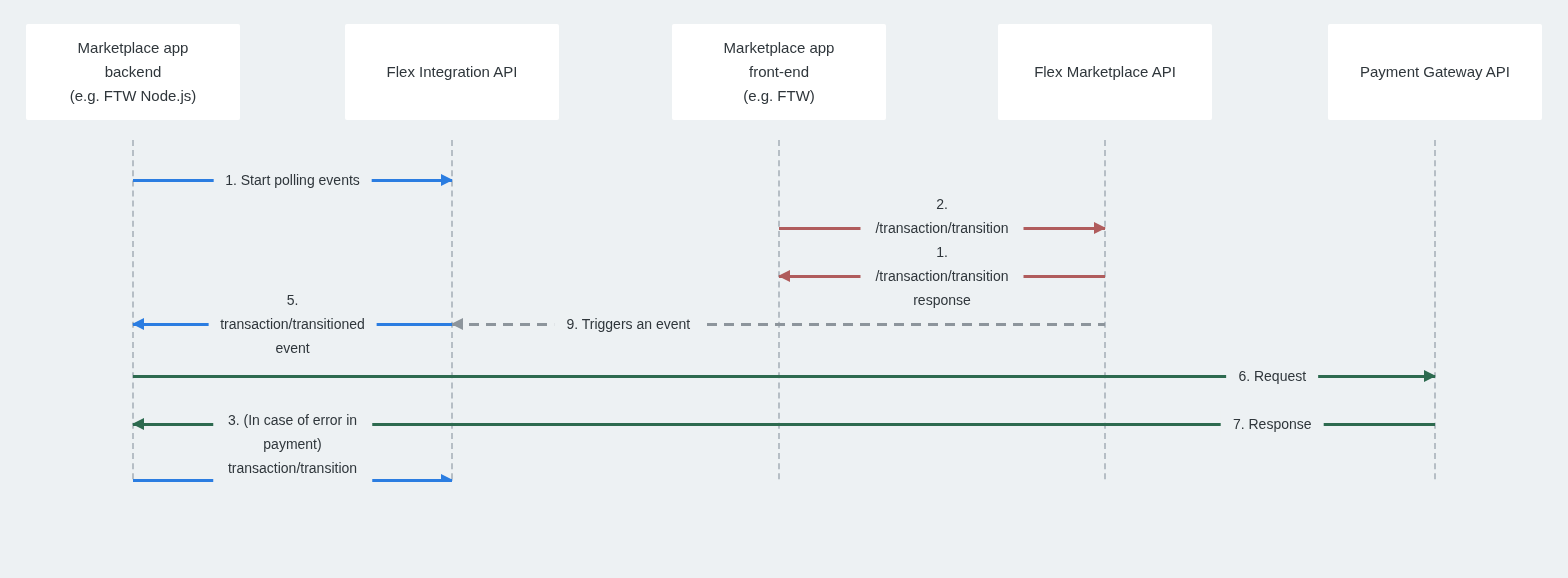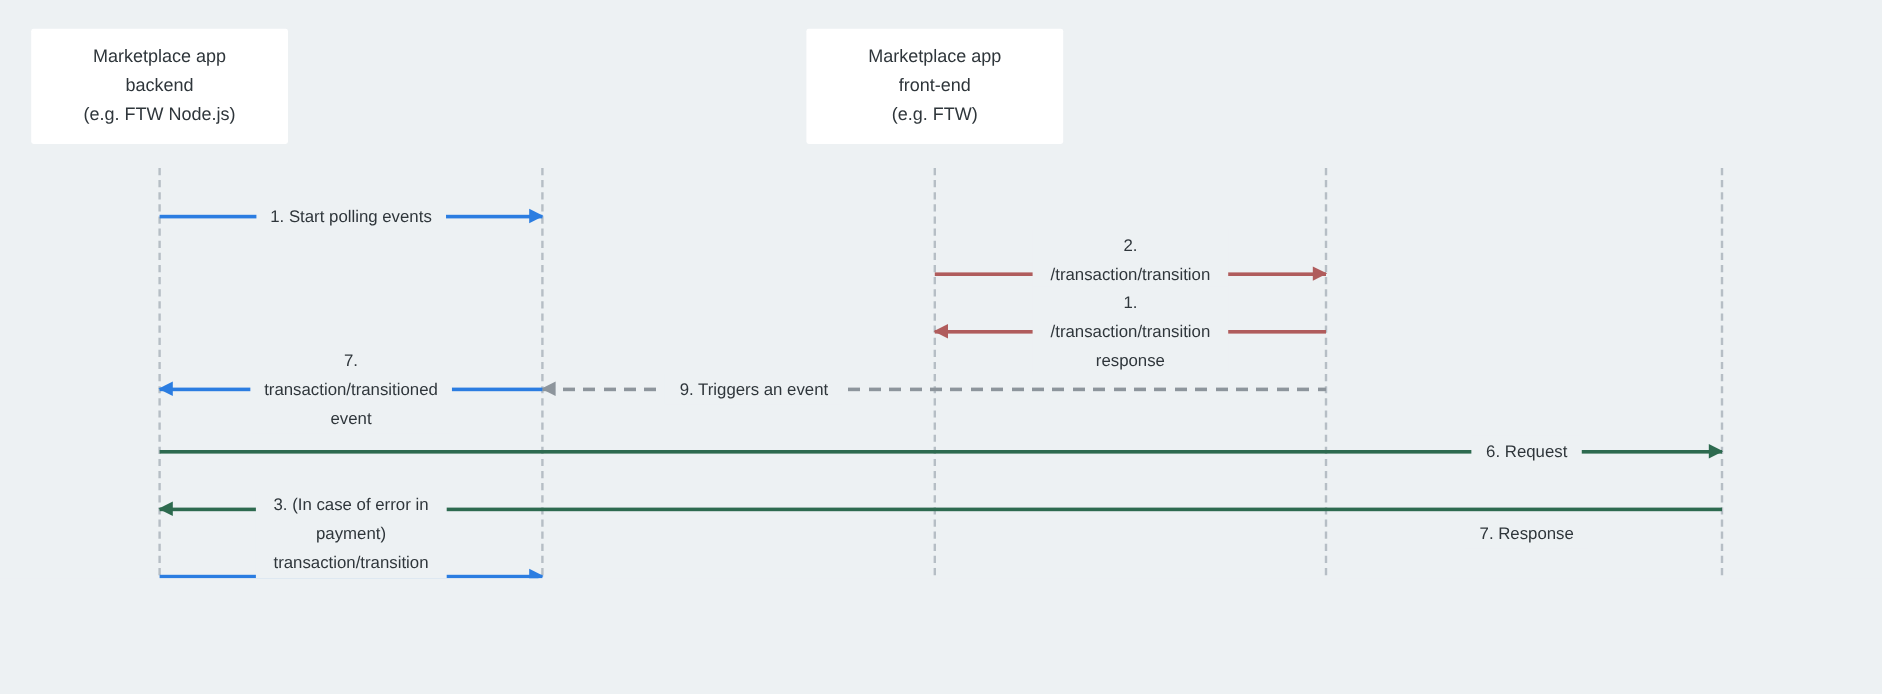--- a/index.html
+++ b/index.html
@@ -89,23 +89,26 @@
   }
 </style>
 </head>
 <body>
 
 <div id="stage">
 
   <div class="actor" style="left:26px;">Marketplace app
 backend
 (e.g. FTW Node.js)</div>
+  <div class="actor" style="left:345px;">Flex Integration API</div>
   <div class="actor" style="left:672px;">Marketplace app
 front-end
 (e.g. FTW)</div>
+  <div class="actor" style="left:998px;">Flex Marketplace API</div>
+  <div class="actor" style="left:1328px;">Payment Gateway API</div>
 
   <div class="lifeline" style="left:132px;"></div>
   <div class="lifeline" style="left:451px;"></div>
   <div class="lifeline" style="left:778px;"></div>
   <div class="lifeline" style="left:1104px;"></div>
   <div class="lifeline" style="left:1434px;"></div>
 
   <div class="message" style="left: 133px; top: 180px; width: 319px; color: rgb(43, 125, 225);">
     <div class="msg-line"></div>
     <div class="arrow right"></div>
@@ -126,33 +129,33 @@
 
   <div class="message" style="left: 452px; top: 324px; width: 653px; color: rgb(141, 149, 156);">
     <div class="msg-line dashed"></div>
     <div class="arrow left"></div>
     <div class="msg-label" style="left:27%;">9. Triggers an event</div>
   </div>
 
   <div class="message" style="left: 133px; top: 324px; width: 319px; color: rgb(43, 125, 225);">
     <div class="msg-line"></div>
     <div class="arrow left"></div>
-    <div class="msg-label">7. transaction/transitioned event</div>
+    <div class="msg-label">5. transaction/transitioned event</div>
   </div>
 
   <div class="message" style="left: 133px; top: 376px; width: 1302px; color: rgb(45, 106, 79);">
     <div class="msg-line"></div>
     <div class="arrow right"></div>
     <div class="msg-label" style="left:87.5%;text-align:center;">6. Request</div>
   </div>
 
   <div class="message" style="left: 133px; top: 424px; width: 1302px; color: rgb(45, 106, 79);">
     <div class="msg-line"></div>
     <div class="arrow left"></div>
-    <div class="msg-label" style="left:87.5%;margin-top:20px;">7. Response</div>
+    <div class="msg-label" style="left:87.5%;">7. Response</div>
   </div>
 
   <div class="message" style="left: 133px; top: 480px; width: 319px; color: rgb(43, 125, 225);">
     <div class="msg-line"></div>
     <div class="arrow right"></div>
     <div class="msg-label">3. (In case of error in payment)
 transaction/transition request
 Store error to metadata</div>
   </div>
 

